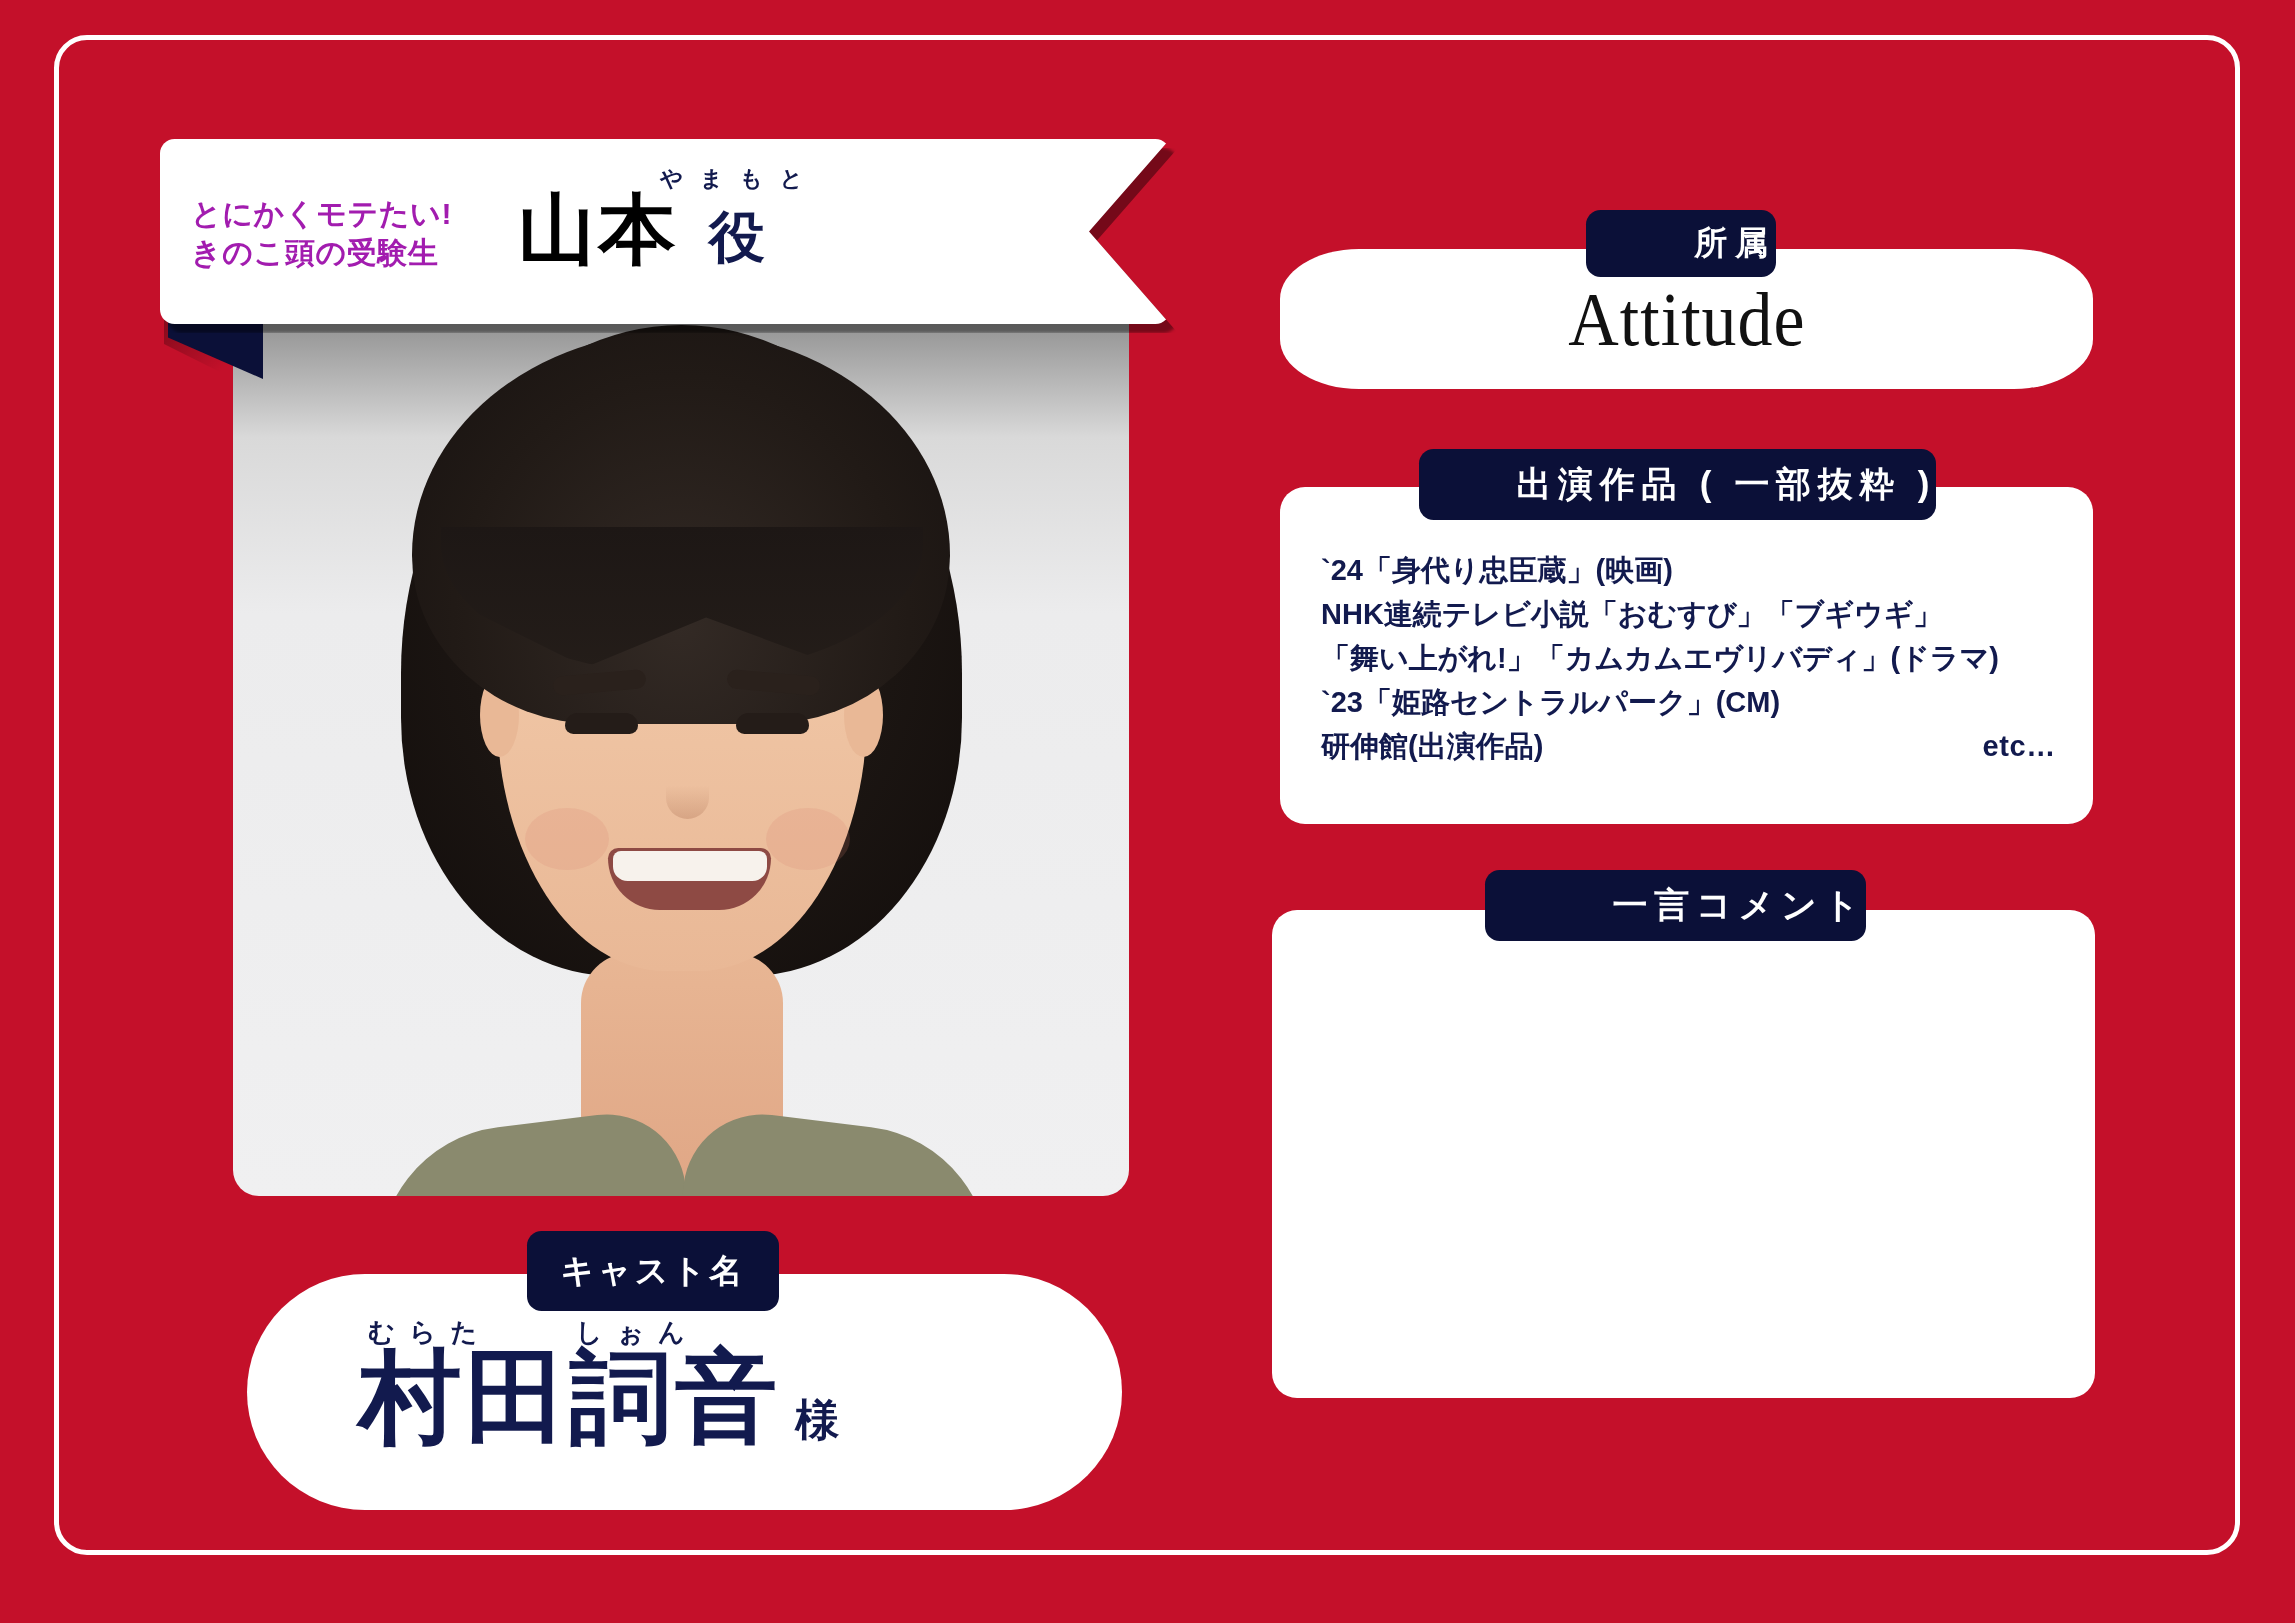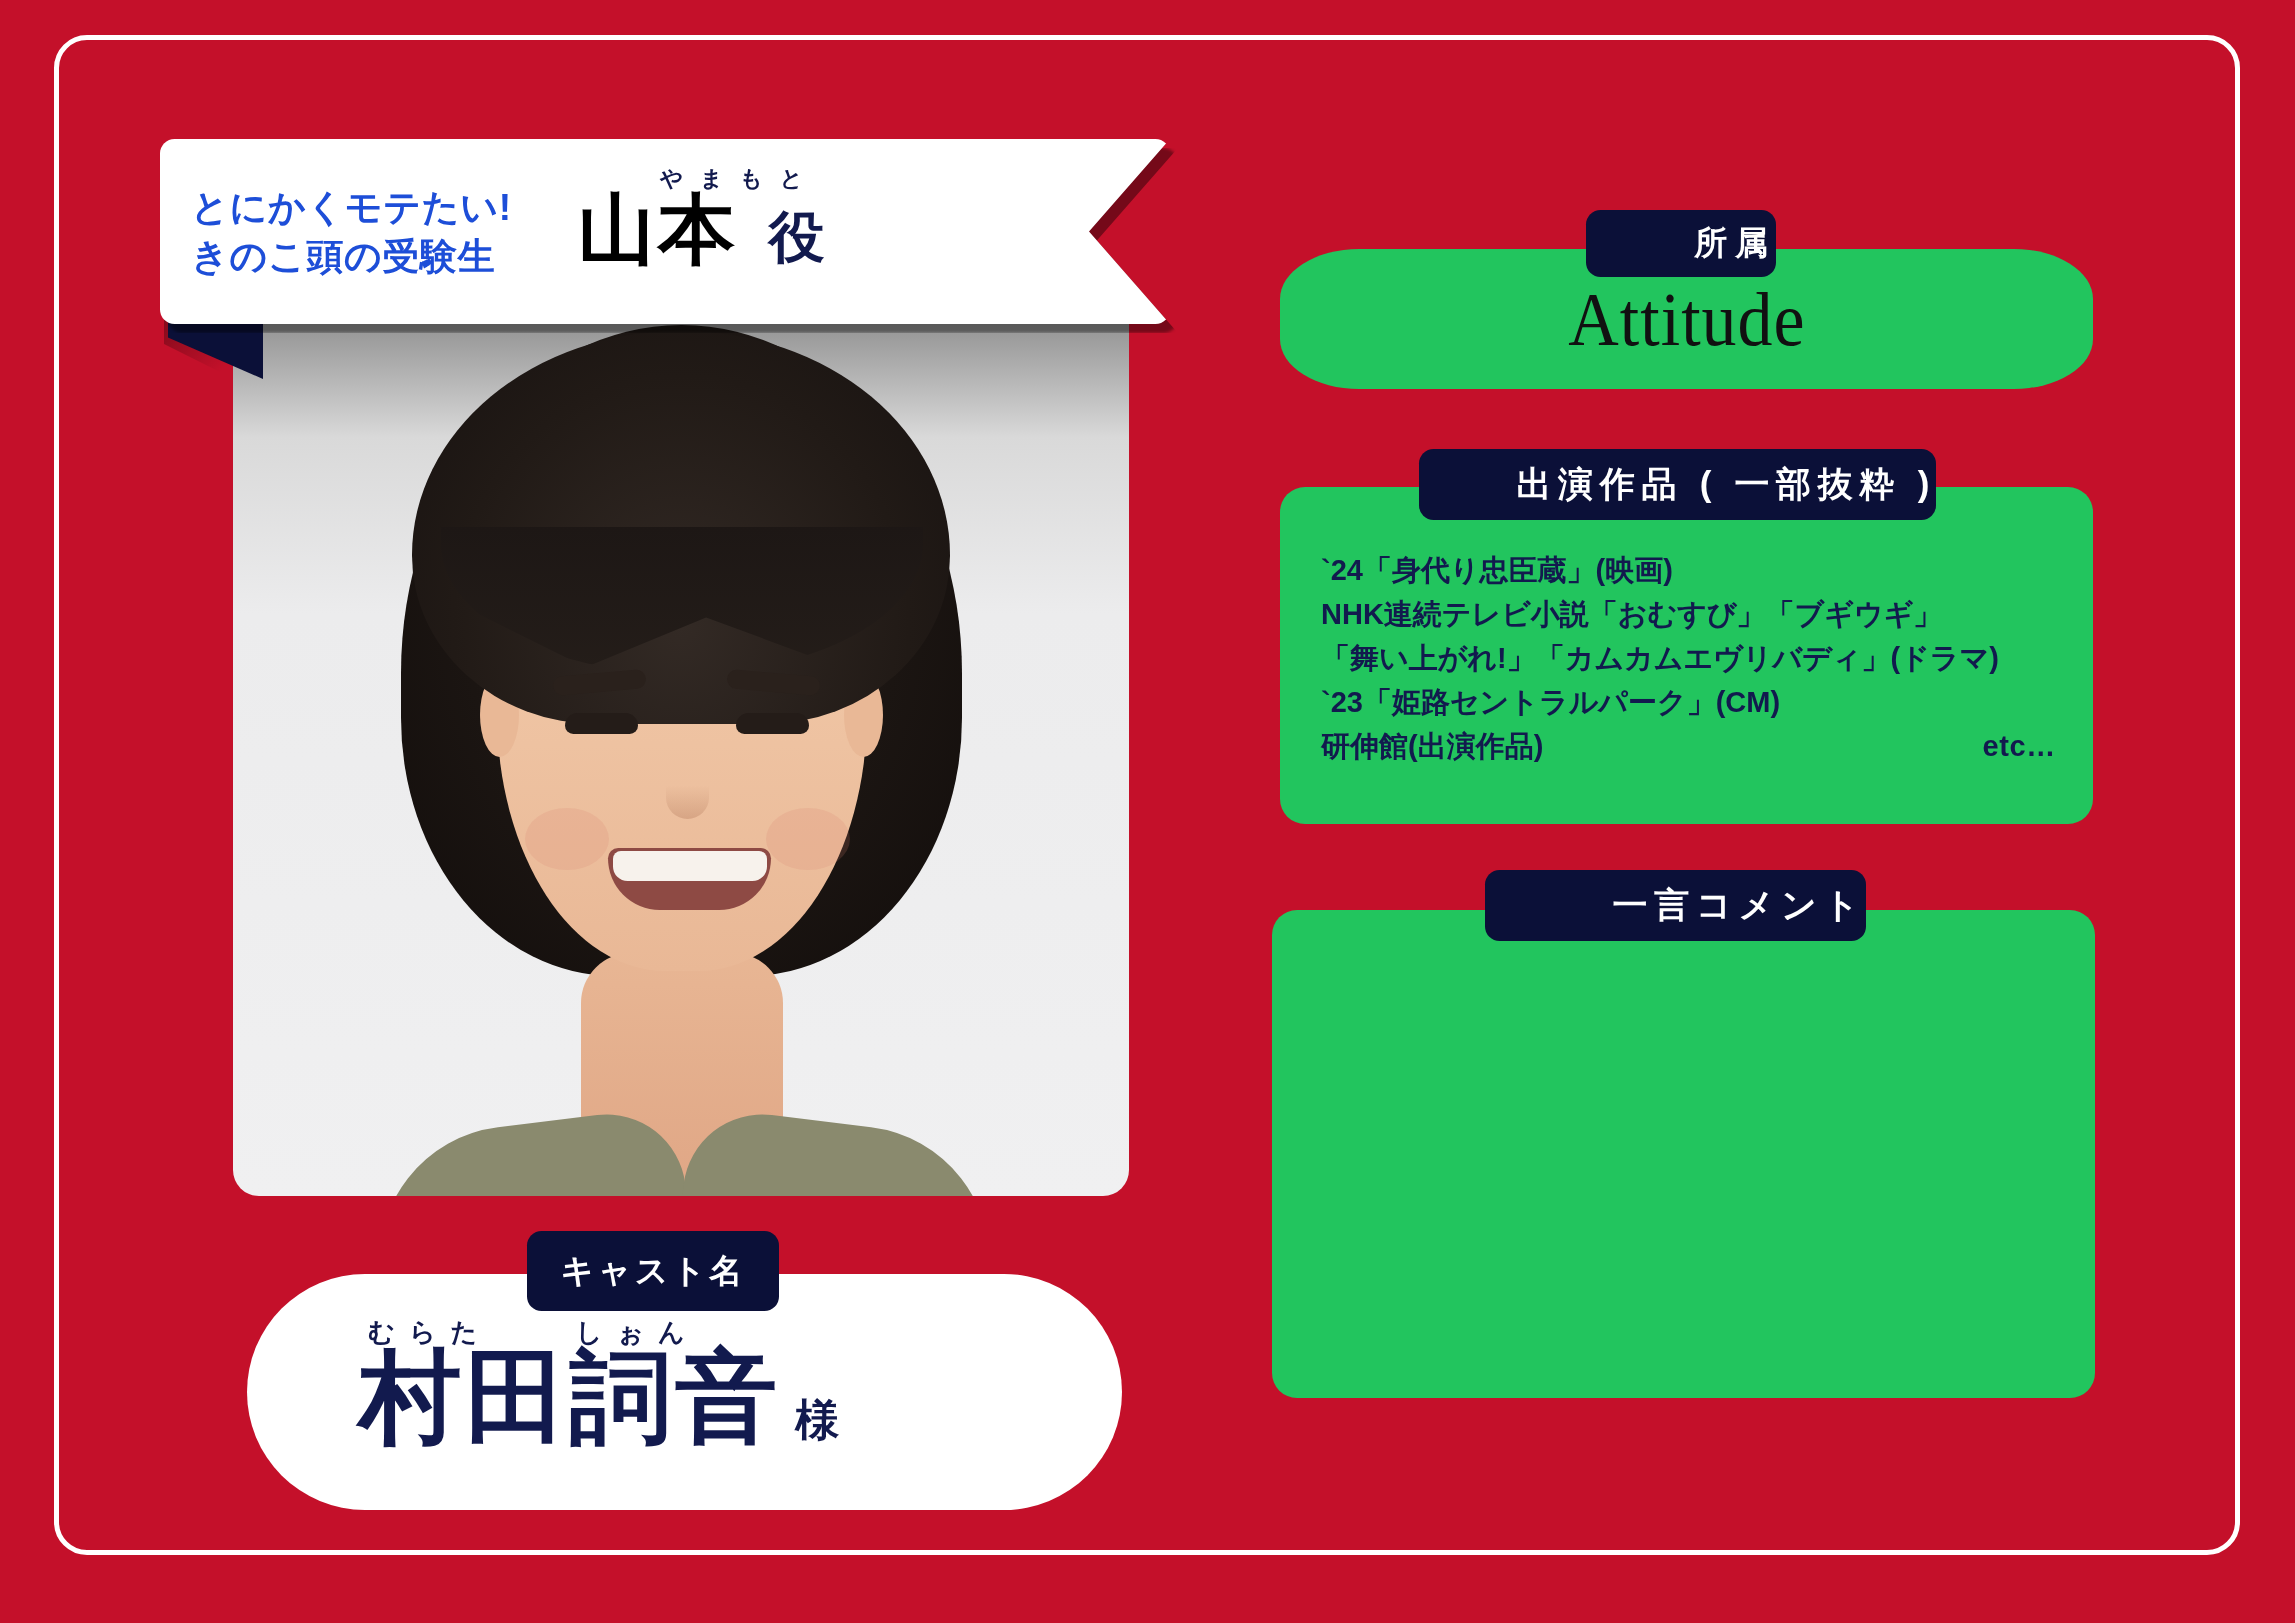--- a/index.html
+++ b/index.html
@@ -151,23 +151,23 @@
     border-radius: 14.6px;
     clip-path: polygon(
         0 0, calc(100% - 79px) 0, 100% 0,
         calc(100% - 81px) 50%, 100% 100%,
         calc(100% - 79px) 100%, 0 100%);
     display: flex;
     align-items: center;
     padding-left: 31px;
   }
   #role-desc {
-    color: #1d4ed8;
-    font-weight: 700;
-    font-size: 37px;
+    color: #a21caf;
+    font-weight: 700;
+    font-size: 30px;
     line-height: 1.32;
     letter-spacing: 0.6px;
     white-space: pre-line;
     padding-top: 3.4px;
   }
   #role-name-wrap {
     display: flex;
     align-items: flex-end;
     margin-left: 66px;
     padding-bottom: 3.4px;
@@ -251,21 +251,21 @@
     position: absolute;
     background: #0b1038;
     border-radius: 14.6px;
     display: flex; align-items: center; justify-content: flex-end;
     z-index: 5;
     color: #ffffff;
     font-weight: 700;
   }
   .panel {
     position: absolute;
-    background: #22c55e;
+    background: #ffffff;
     border-radius: 25px;
     z-index: 2;
   }
 
   
   #agency-badge { left: 1586px; top: 210px; width: 190px; height: 67px; font-size: 33px; letter-spacing: 7.9px; }
   #agency-badge span { padding-left: 7.9px; }
   #agency-panel {
     left: 1280px; top: 249px; width: 813px; height: 140px;
     border-radius: 79px / 50px;

